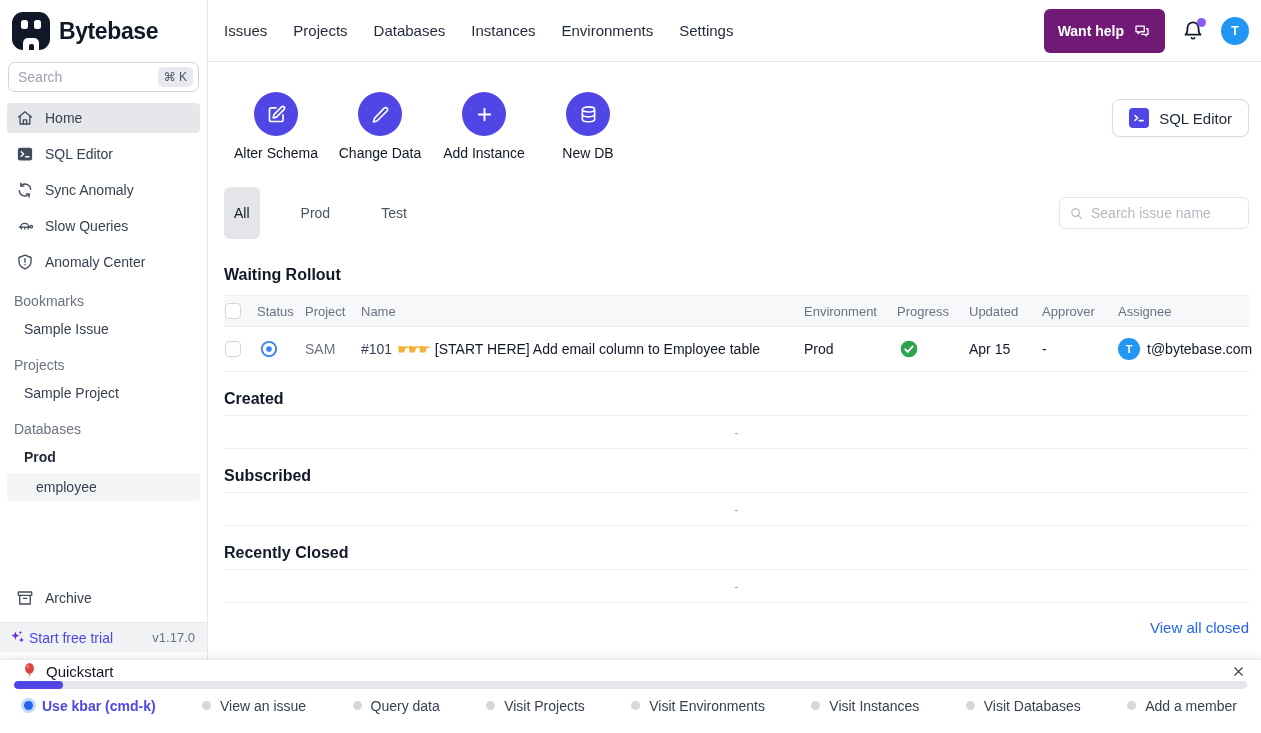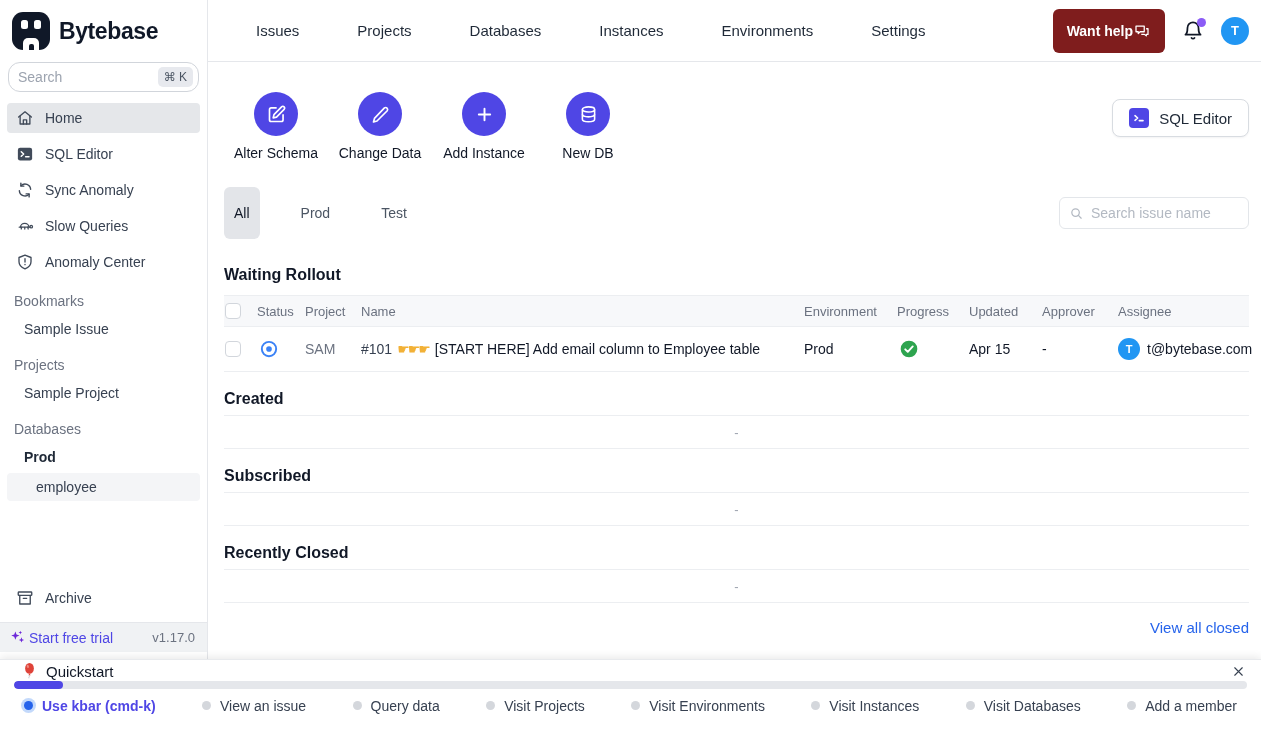--- a/index.html
+++ b/index.html
@@ -15,21 +15,21 @@
   .sidebar { position:absolute; left:0; top:0; width:208px; bottom:74px;
     border-right:1px solid #e5e7eb; background:#fff; display:flex; flex-direction:column;justify-content:space-between; }
   .logo-row { display:flex; align-items:center; gap:9px; padding:12px 10px 6px 12px; }
   .logo-mark { position:relative; width:38px; height:38px; background:#101828; border-radius:11px; flex:none; }
   .logo-eye { position:absolute; top:8px; width:7px; height:9px; background:#fff; border-radius:2.5px; }
   .logo-eye.l { left:9px; } .logo-eye.r { left:22px; }
   .logo-mouth { position:absolute; bottom:0; left:11px; width:16px; height:12px; background:#fff; border-radius:5px 5px 0 0; }
   .logo-leg { position:absolute; bottom:0; left:16.5px; width:5px; height:6px; background:#101828; border-radius:2px 2px 0 0; }
   .brand-text { font-size:23px; font-weight:800; color:#101828; letter-spacing:-0.4px; }
 
-  .search-box { margin:6px 8px 8px; height:30px; border:1px solid #d1d5db; border-radius:12px;
+  .search-box { margin:6px 8px 8px; height:30px; border:1px solid #d1d5db; border-radius:7px;
     display:flex; align-items:center; gap:6px; padding:0 5px 0 9px; background:#fff; }
   .search-box input { border:none; outline:none; flex:1; min-width:0; font-size:14px;
     font-family:inherit; color:#374151; background:transparent; }
   .search-box input::placeholder { color:#9ca3af; }
   .kbd { background:#e7e9ee; border-radius:5px; padding:3px 6px; font-size:12px; color:#4b5563; white-space:nowrap; }
 
   .nav-item { display:flex; align-items:center; gap:11px; height:30px; padding:0 9px;
     margin:3px 7px; border-radius:4px; font-size:14px; color:#374151; cursor:pointer; }
   .nav-item.active { background:#e5e7ea; }
   .nav-item svg { width:18px; height:18px; color:#414b5a; flex:none; }
@@ -45,24 +45,24 @@
   .sidebar-footer { height:30px; background:#f0f2f4; border-top:1px solid #e5e7eb;
     display:flex; align-items:center; padding:0 12px 0 9px; gap:3px; margin-bottom:7px; }
   .sidebar-footer svg { width:17px; height:17px; color:#6d28d9; flex:none; }
   .trial-label { color:#4f46e5; font-size:14px; }
   .version-label { margin-left:auto; color:#6b7280; font-size:13px; }
 
   
   .topbar { position:absolute; left:208px; right:0; top:0; height:62px;
     border-bottom:1px solid #e5e7eb; display:flex; align-items:center; padding:0 12px 0 16px; }
   .nav-links { display:flex; align-items:center; gap:26px; }
-  .nav-link { font-size:15px; color:#1f2937; cursor:pointer; text-decoration:none;margin-left:32px; }
+  .nav-link { font-size:15px; color:#1f2937; cursor:pointer; text-decoration:none; }
   .top-right { margin-left:auto; display:flex; align-items:center; gap:17px; }
-  .help-btn { background:#7f1d1d; color:#fff; font-weight:700; font-size:14px; height:44px;
-    padding:0 14px; border-radius:6px; border:none; display:flex; align-items:center;
+  .help-btn { background:#701a75; color:#fff; font-weight:700; font-size:14px; height:44px;
+    padding:0 14px; border-radius:6px; border:none; display:flex; gap:9px; align-items:center;
     cursor:pointer; font-family:inherit; }
   .help-btn svg { width:18px; height:18px; }
   .bell-wrap { position:relative; cursor:pointer; }
   .bell-wrap svg { width:22px; height:22px; }
   .bell-dot { position:absolute; top:-2px; right:-2px; width:9px; height:9px; border-radius:50%; background:#8b5cf6; }
   .avatar { width:28px; height:28px; border-radius:50%; background:#2196f3; color:#fff;
     display:flex; align-items:center; justify-content:center; font-size:13px; font-weight:600; cursor:pointer; }
 
   
   .main { position:absolute; left:208px; top:62px; right:0; bottom:74px; padding:30px 12px 0 16px; overflow:hidden; }

